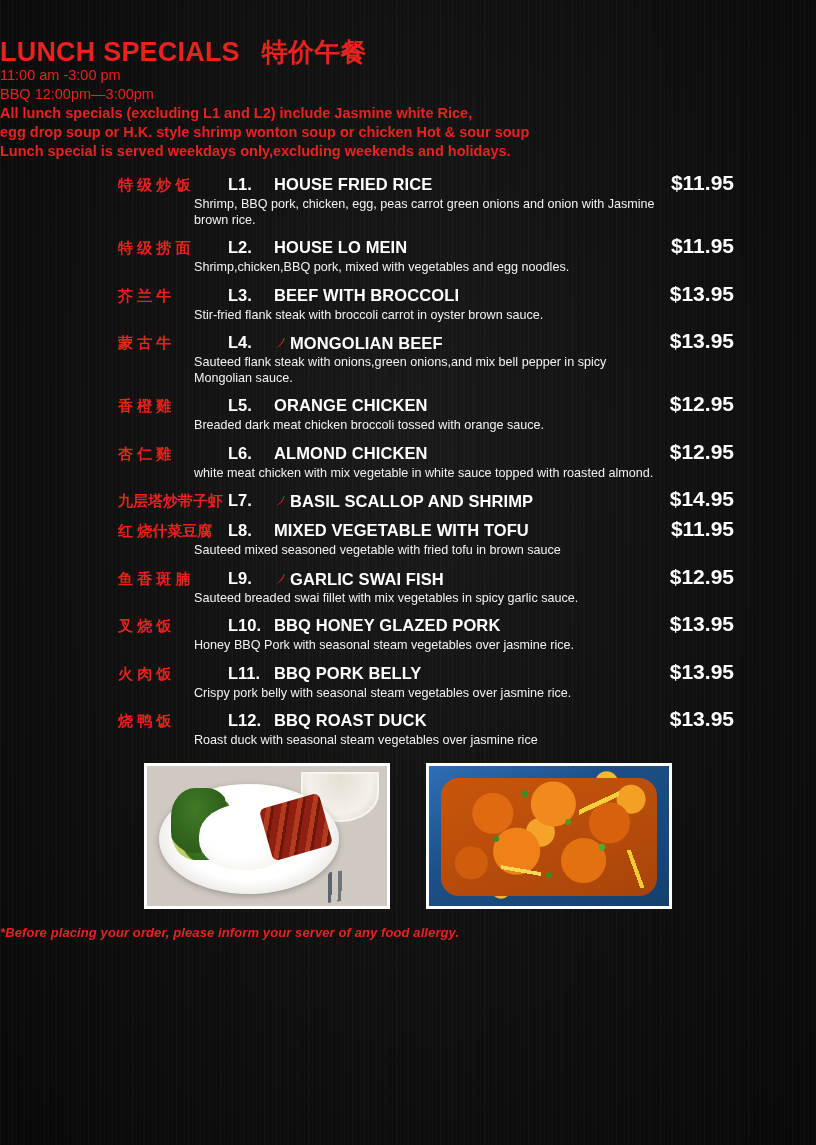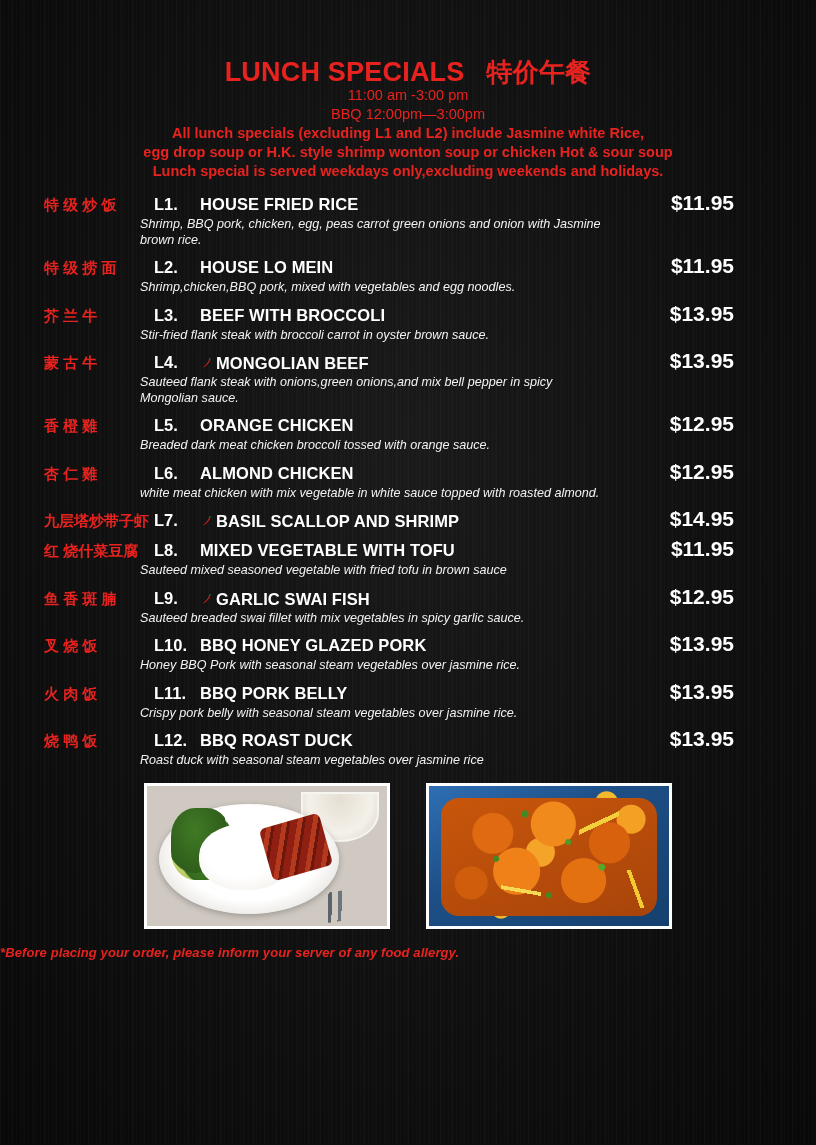--- a/index.html
+++ b/index.html
@@ -34,22 +34,21 @@
     pointer-events: none;
   }
   .content {
     position: relative;
     width: 816px;
     height: 1145px;
   }
 
   
   .header {
-    text-align: center;
-    padding-top: 58px;
+    padding-top: 38px;
   }
   .header-title {
     color: #e8231f;
     font-size: 27px;
     font-weight: bold;
     letter-spacing: 0.2px;
     line-height: 1.05;
   }
   .header-title .cn {
     margin-left: 22px;
@@ -61,21 +60,21 @@
     line-height: 19px;
     font-weight: bold;
   }
   .header-hours {
     font-weight: normal;
   }
 
   
   .menu {
     margin-top: 10px;
-    padding: 0 82px 0 44px;
+    padding: 0 82px 0 118px;
   }
   .item {
     position: relative;
     margin-bottom: 6px;
   }
   .item-row {
     display: flex;
     align-items: baseline;
   }
   .cn-name {
@@ -116,28 +115,27 @@
     letter-spacing: 0.1px;
   }
   .price {
     flex: 0 0 72px;
     text-align: right;
     font-size: 21px;
     font-weight: bold;
     color: #ffffff;
   }
   .desc {
-    margin-left: 96px;
+    margin-left: 76px;
     margin-top: 2px;
     font-size: 12.6px;
     line-height: 15.5px;
     color: #f2f2f2;
     font-weight: normal;
     max-width: 470px;
-    font-style: italic;
   }
 
   
   .photos {
     margin-top: 14px;
     display: flex;
     justify-content: center;
     gap: 36px;
   }
   .photo {

